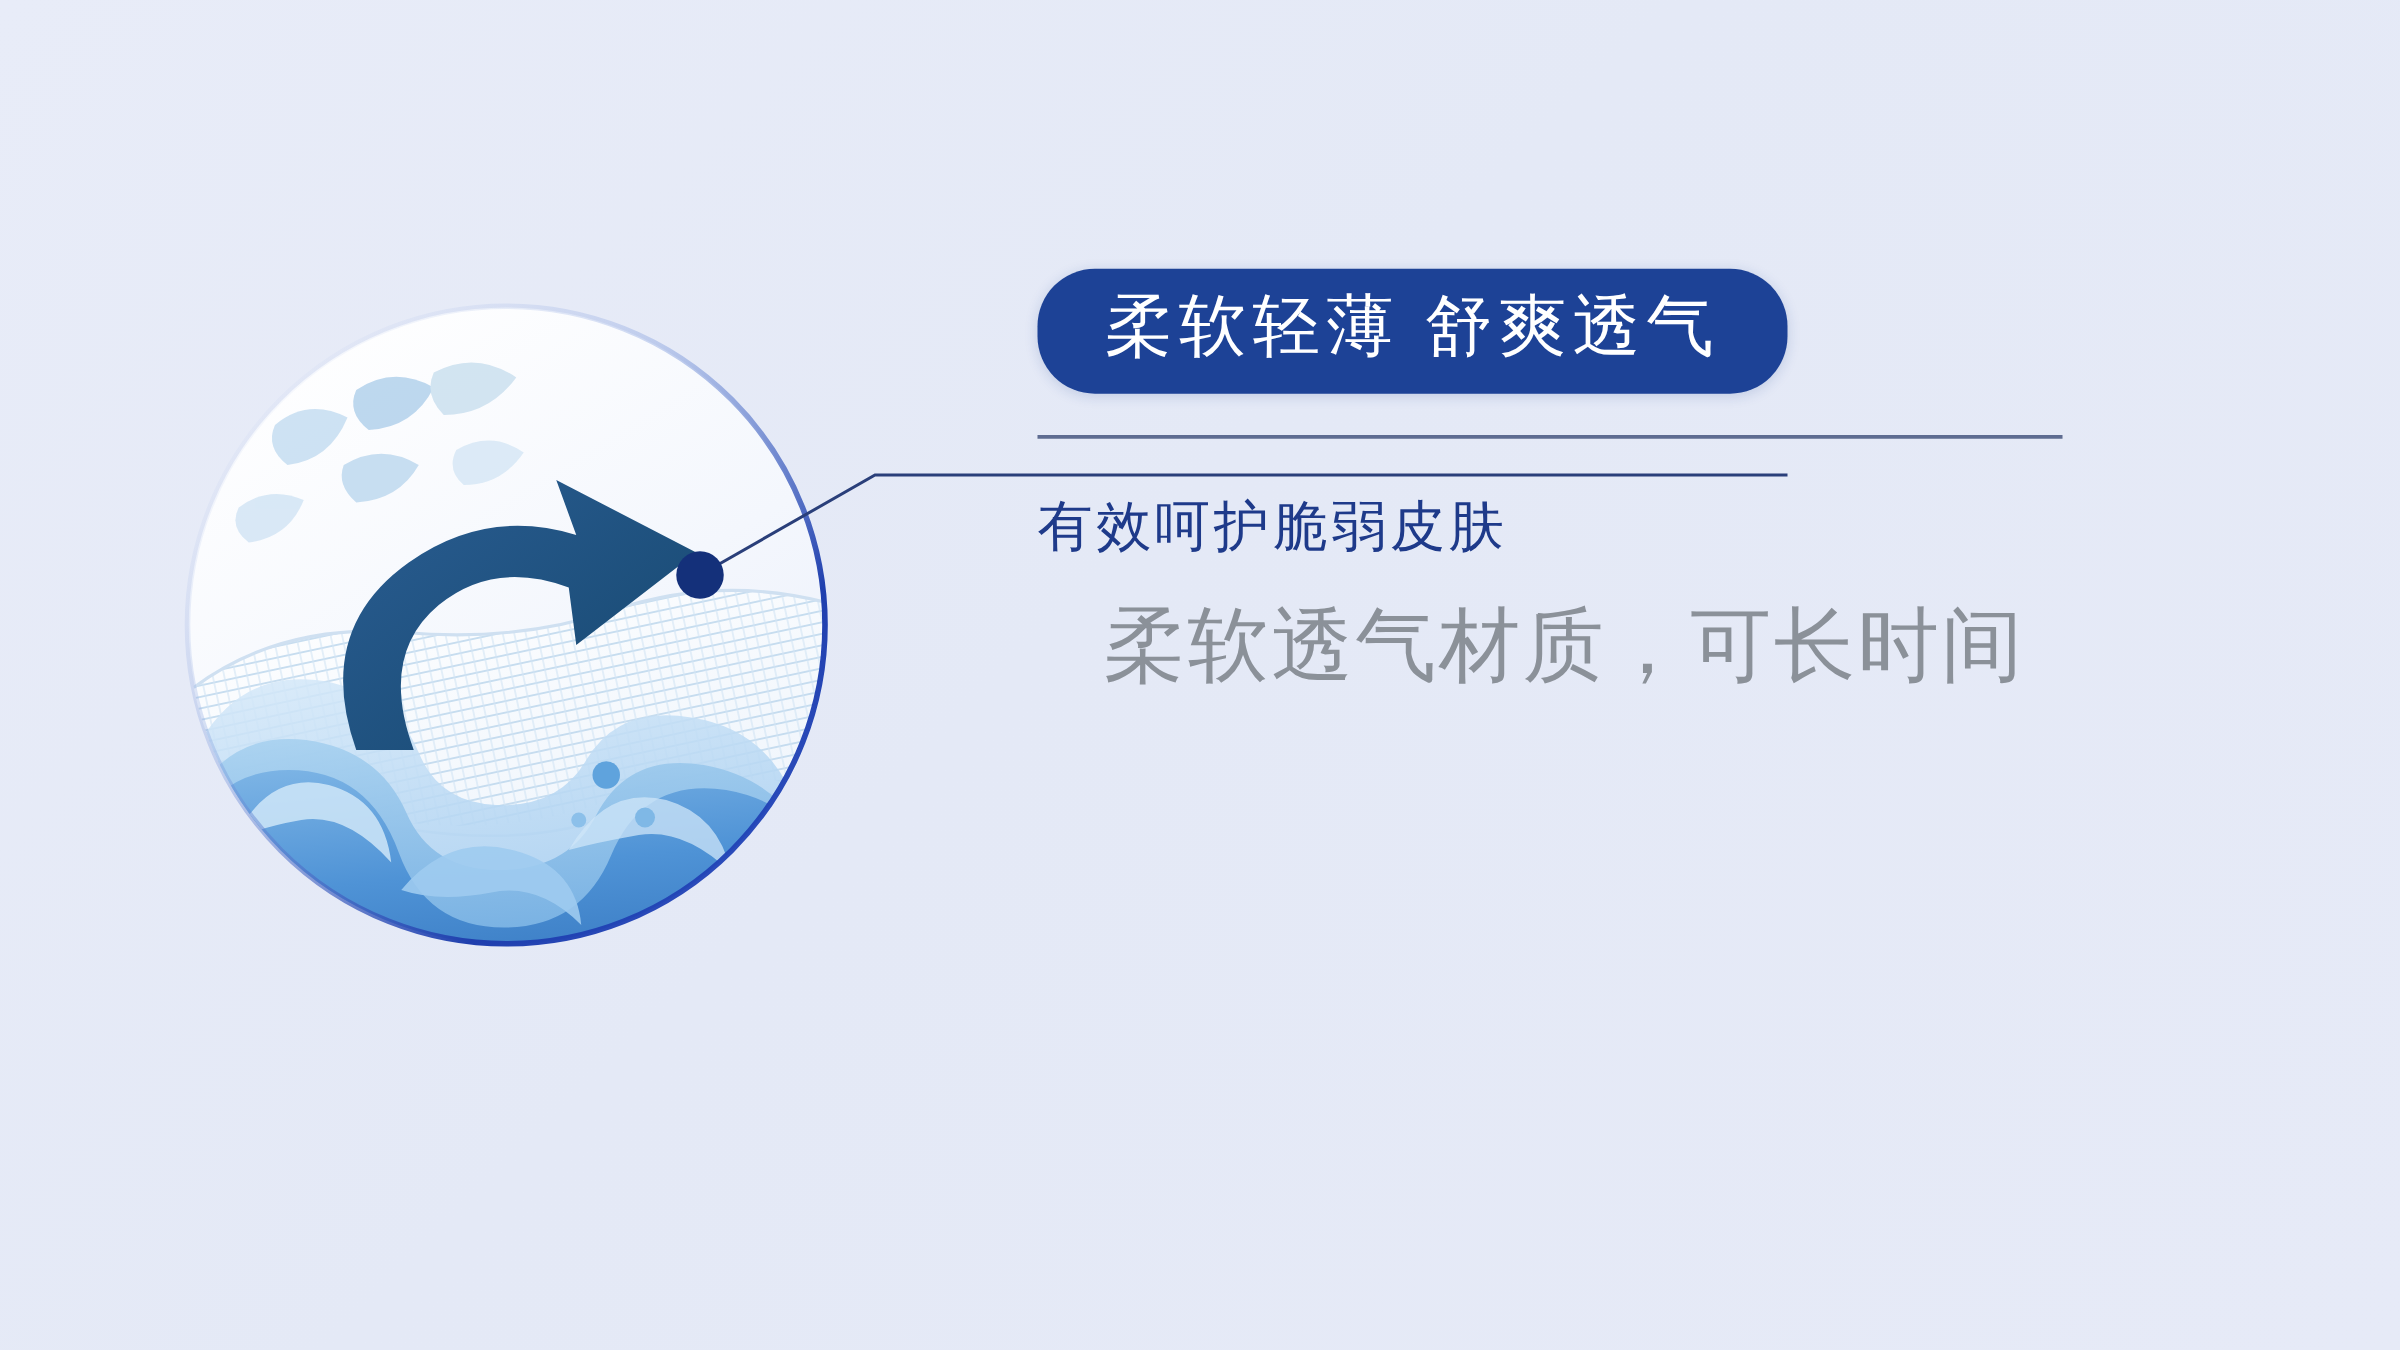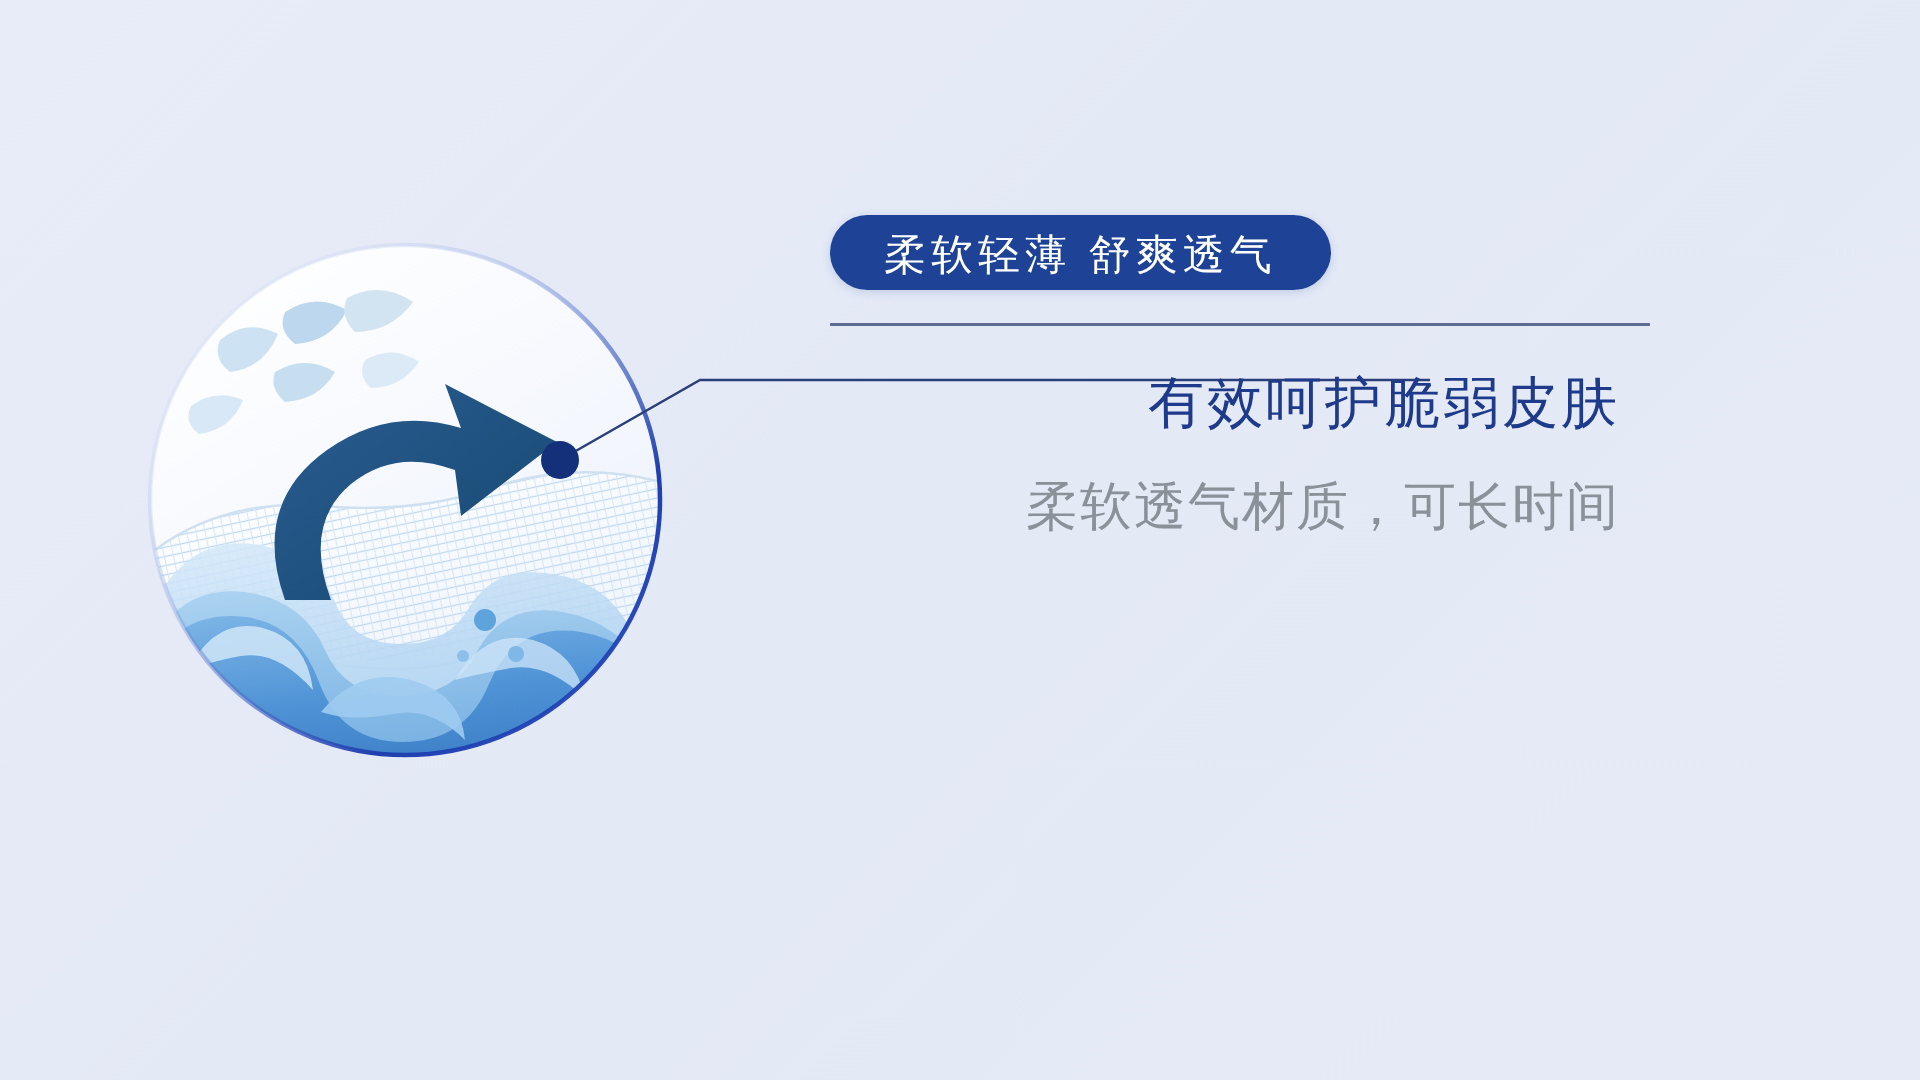--- a/index.html
+++ b/index.html
@@ -54,51 +54,50 @@
     left: 830px;
     top: 215px;
     width: 930px;
     height: 560px;
   }
   #badge {
     display: inline-block;
     background: #1d4296;
     color: #ffffff;
     border-radius: 46px;
-    padding: 19px 54px 14px 54px;
-    font-size: 42px;
+    padding: 19px 54px 27px 54px;
+    font-size: 54px;
     line-height: 1.0;
     letter-spacing: 5px;
     font-weight: 400;
     white-space: nowrap;
     box-shadow: 0 2px 10px rgba(29,66,150,0.18);
   }
   #divider {
     margin-top: 33px;
     width: 820px;
     height: 3px;
     background: #46567f;
     opacity: 0.85;
   }
   #headline {
     margin-top: 48px;
-    text-align: right;
     width: 790px;
     color: #1e3a8a;
-    font-size: 56px;
+    font-size: 44px;
     line-height: 1.05;
     letter-spacing: 3px;
     white-space: nowrap;
   }
   #subtitle {
-    margin-top: 38px;
+    margin-top: 26px;
     text-align: right;
     width: 790px;
     color: #8b9199;
-    font-size: 52px;
+    font-size: 65px;
     line-height: 1.38;
     letter-spacing: 2px;
   }
   .sub-line { display: block; white-space: nowrap; }
 </style>
 </head>
 <body>
 
 <div id="banner">
 

